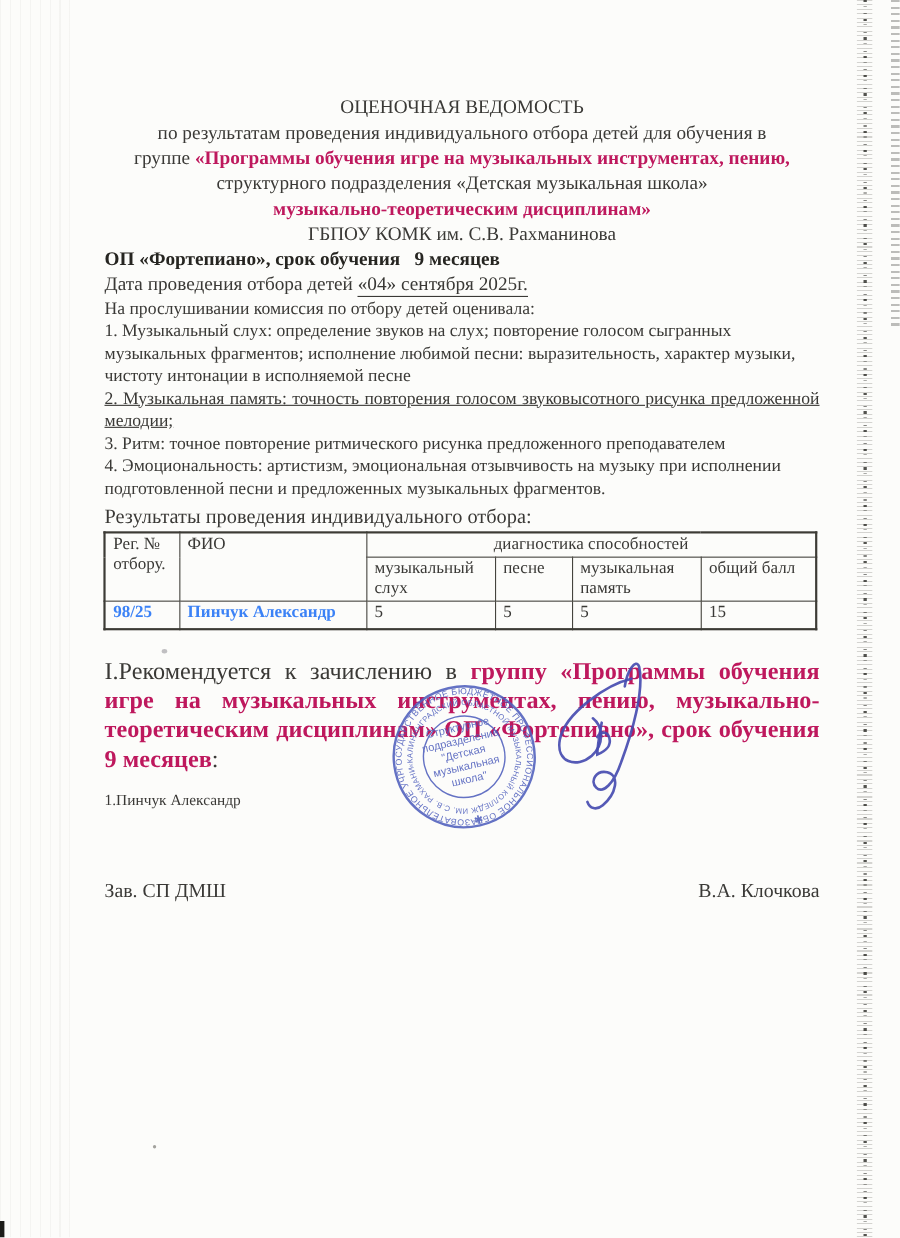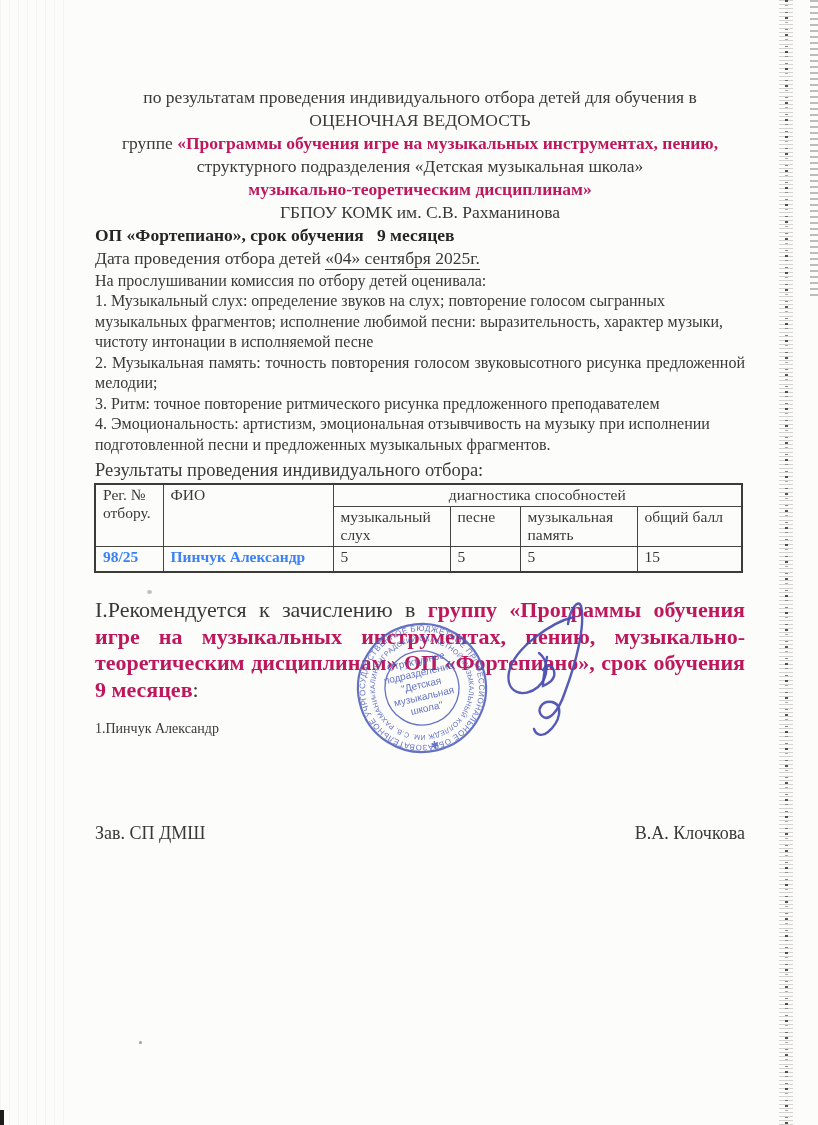--- a/index.html
+++ b/index.html
@@ -25,36 +25,36 @@
   .speck2{position:absolute;left:147px;top:590px;width:5px;height:4px;border-radius:50%;background:rgba(120,118,125,.45);}
 
   .doc{position:absolute;left:95px;top:86px;width:650px;}
   .hline{text-align:center;font-size:17.5px;line-height:23px;}
   .b{font-weight:bold;color:#be185d;}
   .program-line{font-weight:bold;color:#262521;font-size:17.5px;line-height:23px;white-space:pre-wrap;}
   .date-line{font-size:17.5px;line-height:23px;}
   .date-value{border-bottom:1.4px solid #3a3936;padding-bottom:1px;}
   .intro-line{font-size:16px;line-height:21px;}
   .crit{font-size:16px;line-height:20.5px;}
-  .crit.just{text-align:justify;}
+  .crit.just{text-align:justify;text-decoration:underline;}
   .results-heading{font-size:18.5px;line-height:26px;margin-top:2px;}
 
   table.results{border-collapse:collapse;table-layout:fixed;width:647px;margin-left:-1px;
     font-size:15.5px;}
   table.results td{border:1.4px solid #45443e;vertical-align:top;padding:1px 7px 2px 7px;line-height:18px;}
   table.results{border:2px solid #3c3b35;}
   td.pre{white-space:pre-line;}
   td.diag{text-align:center;height:18px;}
   tr.sub td{height:36px;margin-top:12px;}
   tr.data td{height:21px;}
   .cell-bold{font-weight:bold;color:#3b82f6;}
 
   .recommendation{margin-top:24px;font-size:22px;line-height:26.5px;text-align:justify;}
   .candidate-line{font-size:14px;line-height:24px;margin-top:14px;}
-  .sign-row{display:flex;justify-content:space-between;margin-top:80px;font-size:18px;line-height:24px;}
+  .sign-row{display:flex;justify-content:space-between;margin-top:56px;font-size:18px;line-height:24px;}
 
   .stamp-wrap{position:absolute;left:337px;top:603px;width:170px;height:170px;
     transform:rotate(-13deg);opacity:.88;}
   .stamp-wrap svg{display:block;}
   .stamp-ring-text{font-family:"Liberation Sans","DejaVu Sans",sans-serif;font-size:8px;letter-spacing:.45px;fill:var(--stamp-blue);}
   .stamp-ring-text2{font-family:"Liberation Sans","DejaVu Sans",sans-serif;font-size:7px;letter-spacing:.25px;fill:var(--stamp-blue);}
   .stamp-center-text{font-family:"Liberation Sans","DejaVu Sans",sans-serif;font-size:10px;font-weight:500;fill:var(--stamp-blue);text-anchor:middle;}
   .stamp-star{font-family:"Liberation Sans","DejaVu Sans",sans-serif;font-size:10px;fill:var(--stamp-blue);text-anchor:middle;}
 
   .signature-wrap{position:absolute;left:490px;top:580px;width:140px;height:175px;}
@@ -65,22 +65,22 @@
 
 <div class="page-texture"></div>
 <div class="edge-right"></div>
 <div class="edge-far-right"></div>
 <div class="corner-mark"></div>
 <div class="speck1"></div>
 <div class="speck2"></div>
 
 <div class="doc">
 
+  <div class="hline">ОЦЕНОЧНАЯ ВЕДОМОСТЬ</div>
   <div class="hline">по результатам проведения индивидуального отбора детей для обучения в</div>
-  <div class="hline">ОЦЕНОЧНАЯ ВЕДОМОСТЬ</div>
   <div class="hline"><span>группе </span><span class="b">«Программы обучения игре на музыкальных инструментах, пению,</span></div>
   <div class="hline">структурного подразделения «Детская музыкальная школа»</div>
   <div class="hline b">музыкально-теоретическим дисциплинам»</div>
   <div class="hline">ГБПОУ КОМК им. С.В. Рахманинова</div>
 
   <div class="program-line">ОП «Фортепиано», срок обучения   9 месяцев</div>
 
   <div class="date-line"><span>Дата проведения отбора детей </span><span class="date-value">«04» сентября 2025г.</span></div>
 
   <div class="intro-line">На прослушивании комиссия по отбору детей оценивала:</div>

